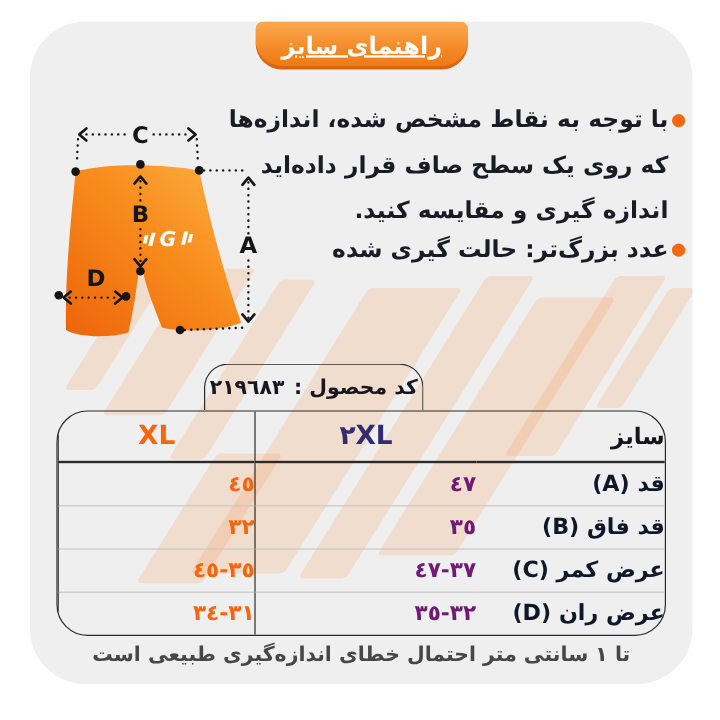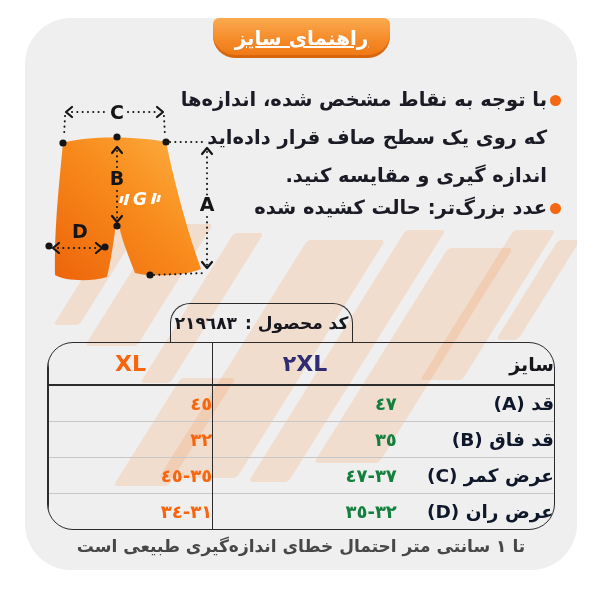--- a/index.html
+++ b/index.html
@@ -30,21 +30,21 @@
   .banner {
     position:absolute; left:188px; top:0; width:177px; height:40px;
     background:linear-gradient(180deg,#fbaa50 0%, #f58a28 55%, #ee7612 100%);
     border-radius:6px 6px 22px 22px;
     box-shadow: inset 0 -3px 0 rgba(160,60,0,0.30);
     display:flex; align-items:center; justify-content:center;
     color:#ffffff; font-weight:bold; font-size:20px;text-decoration:underline;
   }
 
   
-  .bullets { position:absolute; right:30px; top:63px; width:336px; direction:rtl; text-align:right; }
+  .bullets { position:absolute; right:20px; top:63px; width:336px; direction:rtl; text-align:right; }
   .bullet-item { position:relative; }
   .bullet-item + .bullet-item { margin-top:-6px; }
   .bullet-line { line-height:38px; font-size:19.5px; font-weight:bold; color:#1b1b25; white-space:nowrap; }
   .bullet-dot {
     position:absolute; right:-14px; top:14px; width:11px; height:11px;
     border-radius:50%; background:#f56711;
   }
 
   
   .diagram { position:absolute; left:10px; top:77px; width:190px; height:205px; }
@@ -69,21 +69,21 @@
   .col-2xl  { width:184px; }
   .col-xl   { width:164px; }
   tr.hdr { height:42px; }
   tr.hdr th { border-bottom:2px solid #2b2b2b; }
   tr.datarow { height:36px; }
   tr.datarow + tr.datarow td { border-top:1px solid #c7c7c7; }
   td.vline, th.vline { border-left:1.6px solid #2b2b2b;margin-top:16px; }
   .cell-label { text-align:right; padding-right:14px; font-weight:bold; font-size:18.5px; color:#0f172a; }
   .cell-val { text-align:right; font-weight:bold; font-size:18px; }
   .val-xl { color:#f8650f; }
-  .val-2xl { color:#15803d; }
+  .val-2xl { color:#701a75; }
   .hdr-xl { color:#f8650f; font-size:22px; font-weight:bold; text-align:center; }
   .hdr-2xl { color:#322c72; font-size:22px; font-weight:bold; text-align:center; }
   .hdr-size { text-align:right; padding-right:14px; font-size:19px; font-weight:bold; color:#15151c; }
   .ltr { direction:ltr; unicode-bidi:isolate; }
 
   
   .footnote {
     position:absolute; left:0; top:518px; width:100%;
     text-align:center; font-size:17px; font-weight:bold; color:#474747; direction:rtl;
   }
@@ -195,21 +195,21 @@
 
       <div class="bullets">
         <div class="bullet-item">
           <span class="bullet-dot"></span>
           <div class="bullet-line">با توجه به نقاط مشخص شده، اندازه‌ها</div>
           <div class="bullet-line">که روی یک سطح صاف قرار داده‌اید</div>
           <div class="bullet-line">اندازه گیری و مقایسه کنید.</div>
         </div>
         <div class="bullet-item">
           <span class="bullet-dot"></span>
-          <div class="bullet-line">عدد بزرگ‌تر: حالت کشیده شده</div>
+          <div class="bullet-line">عدد بزرگ‌تر: حالت گیری شده</div>
         </div>
       </div>
 
       <div class="code-tab">
         <span>کد محصول :</span>
         <span class="ltr">٢١٩٦٨٣</span>
       </div>
 
       <div class="tbl-wrap">
         <table class="size">

